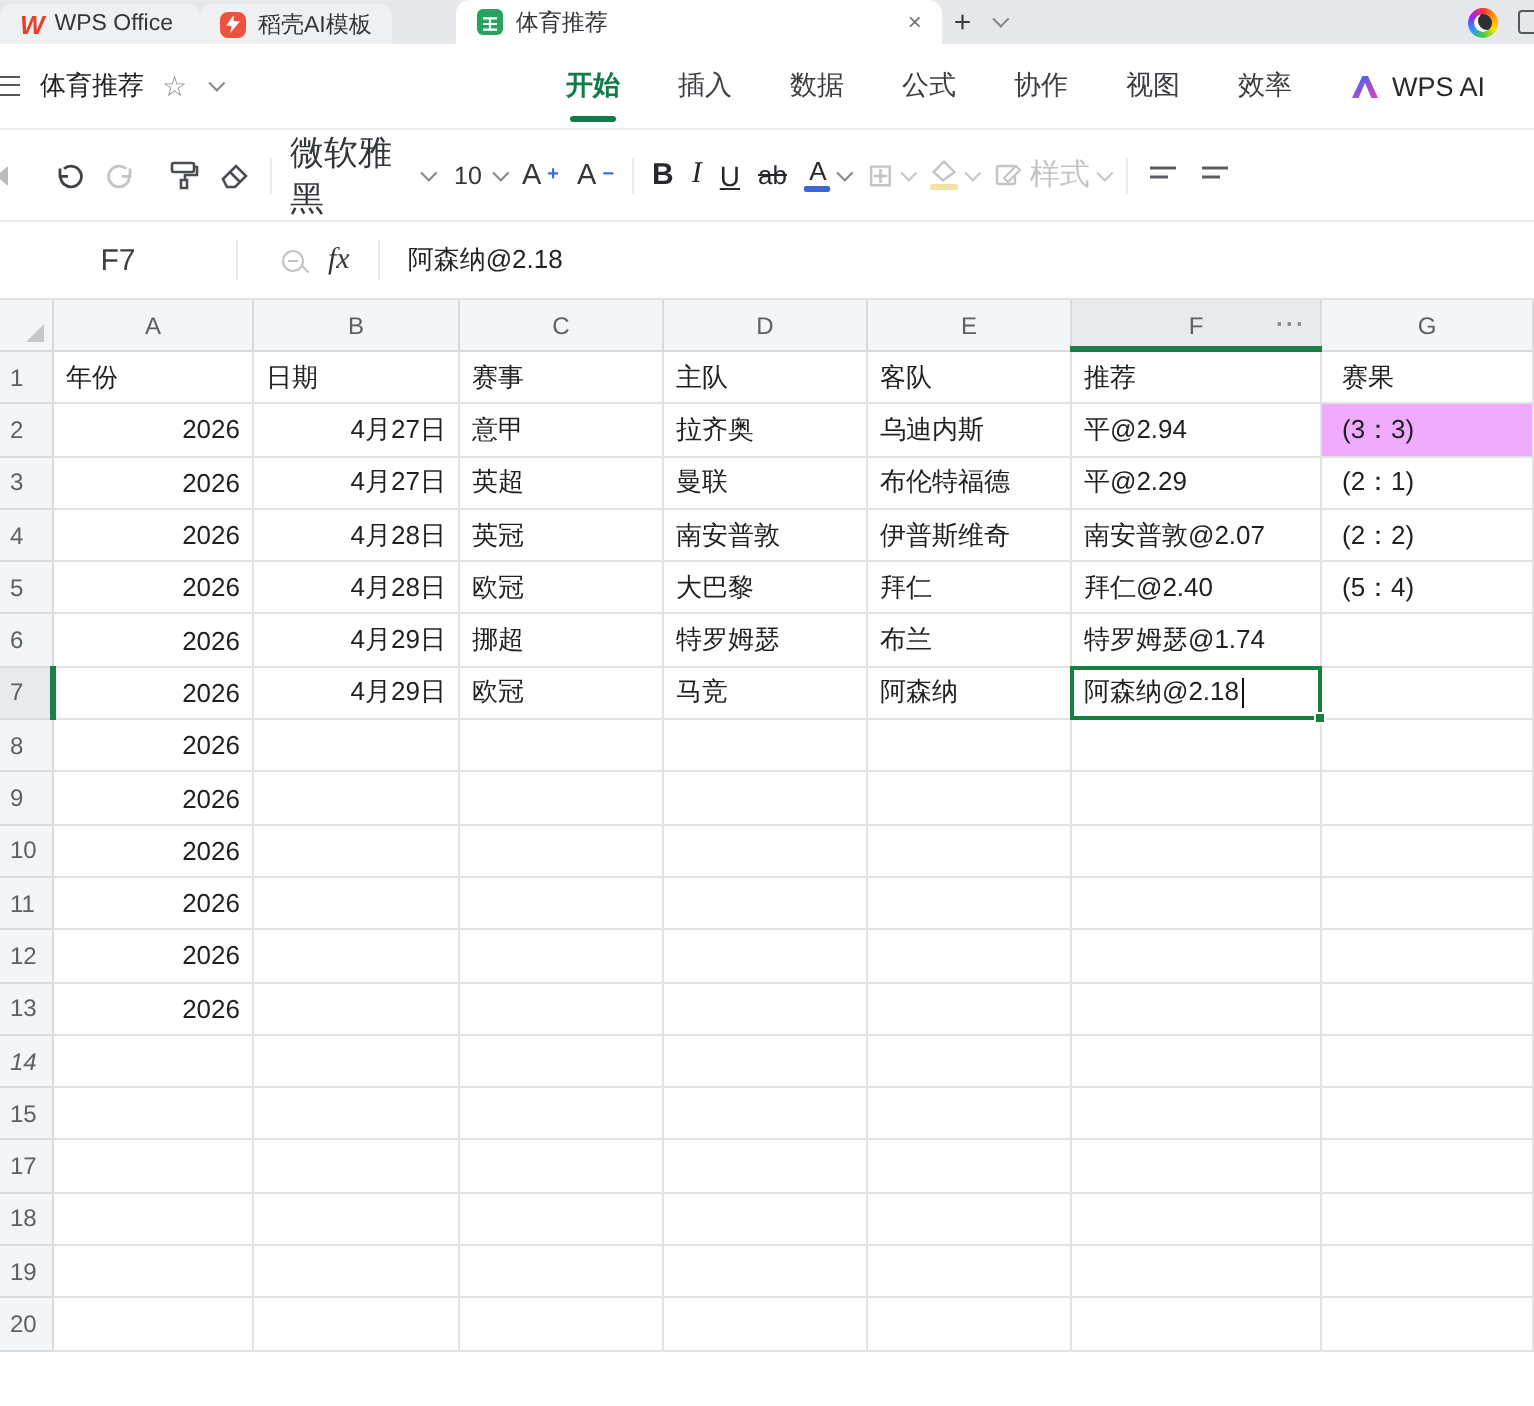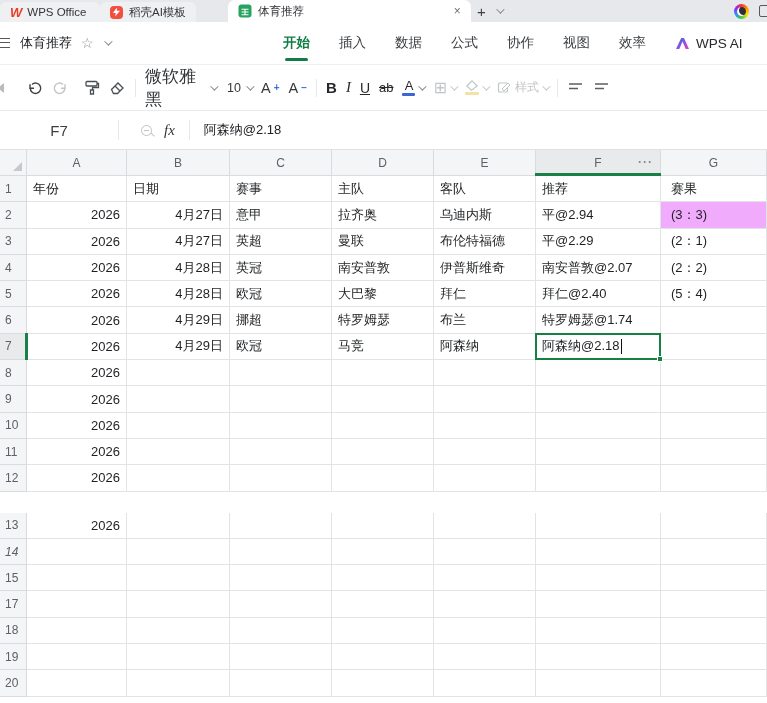--- a/index.html
+++ b/index.html
@@ -59,21 +59,21 @@
   .bld { font-weight:bold; font-size:15px; color:#26282c; }
   .ita { font-style:italic; font-family:"Liberation Serif",serif; font-size:15px; color:#26282c; }
   .und { text-decoration:underline; font-size:14px; color:#26282c; }
   .stk { text-decoration:line-through; font-size:13px; color:#26282c; }
   .fcolor { display:flex; flex-direction:column; align-items:center; line-height:1; }
   .fcolor .a { font-size:13px; color:#26282c; font-weight:500; }
   .fcolor .bar { width:13px; height:3.5px; background:#3b66d4; margin-top:1px; border-radius:1px; }
   .fillic { display:flex; flex-direction:column; align-items:center; line-height:1; }
   .fillic .bar { width:14px; height:3.5px; background:#f2e3a4; margin-top:1px; border-radius:1px; }
   .bord-glyph { font-size:16px; }
-  .style-lbl { font-size:12px; }
+  .style-lbl { font-size:15px; }
   .alignsvg { flex:0 0 auto; }
   .tail-cut { margin-right:-10px; }
 
   
   .fbar { height:40px; background:#fff; border-top:1px solid #e9eaec; border-bottom:1px solid #dfe1e3;
     display:flex; align-items:center; }
   .namebox { width:118px; text-align:center; font-size:15px; color:#3c3f43; }
   .fb-div { width:1px; height:20px; background:#e7e8ea; }
   .zoomout { width:11px; height:11px; border:1.3px solid #c0c3c6; border-radius:50%; position:relative; margin:0 12px 0 22px; }
   .zoomout::before { content:''; position:absolute; left:2px; right:2px; top:4px; height:1.3px; background:#c0c3c6; }
@@ -396,21 +396,21 @@
     <div class="g-row" style="grid-template-columns: 27px 100px 103px 102px 102px 102px 125px 1fr;">
       <div class="row-h">12</div>
       <div class="cell num">2026</div>
       <div class="cell num"></div>
       <div class="cell"></div>
       <div class="cell"></div>
       <div class="cell"></div>
       <div class="cell"></div>
       <div class="cell res"></div>
     </div>
-    <div class="g-row" style="grid-template-columns: 27px 100px 103px 102px 102px 102px 125px 1fr; margin-top: 21px;">
+    <div class="g-row" style="grid-template-columns: 27px 100px 103px 102px 102px 102px 125px 1fr;">
       <div class="row-h">13</div>
       <div class="cell num">2026</div>
       <div class="cell num"></div>
       <div class="cell"></div>
       <div class="cell"></div>
       <div class="cell"></div>
       <div class="cell"></div>
       <div class="cell res"></div>
     </div>
     <div class="g-row" style="grid-template-columns: 27px 100px 103px 102px 102px 102px 125px 1fr; font-style: italic;">

